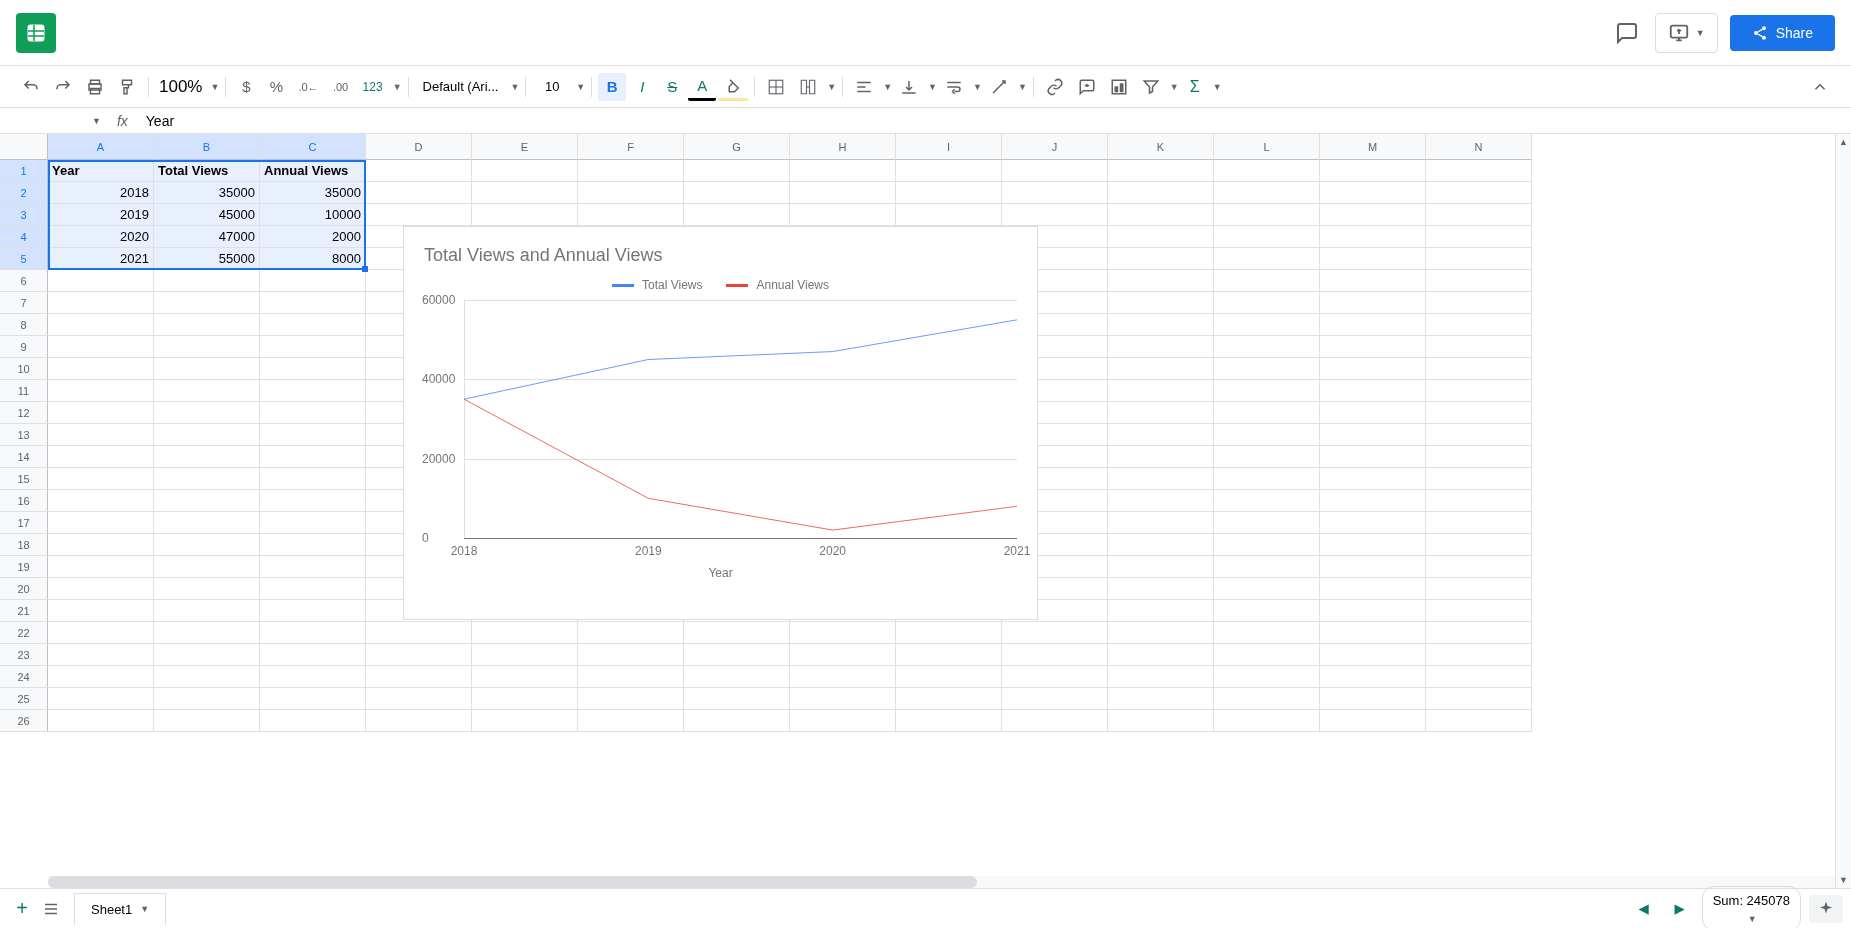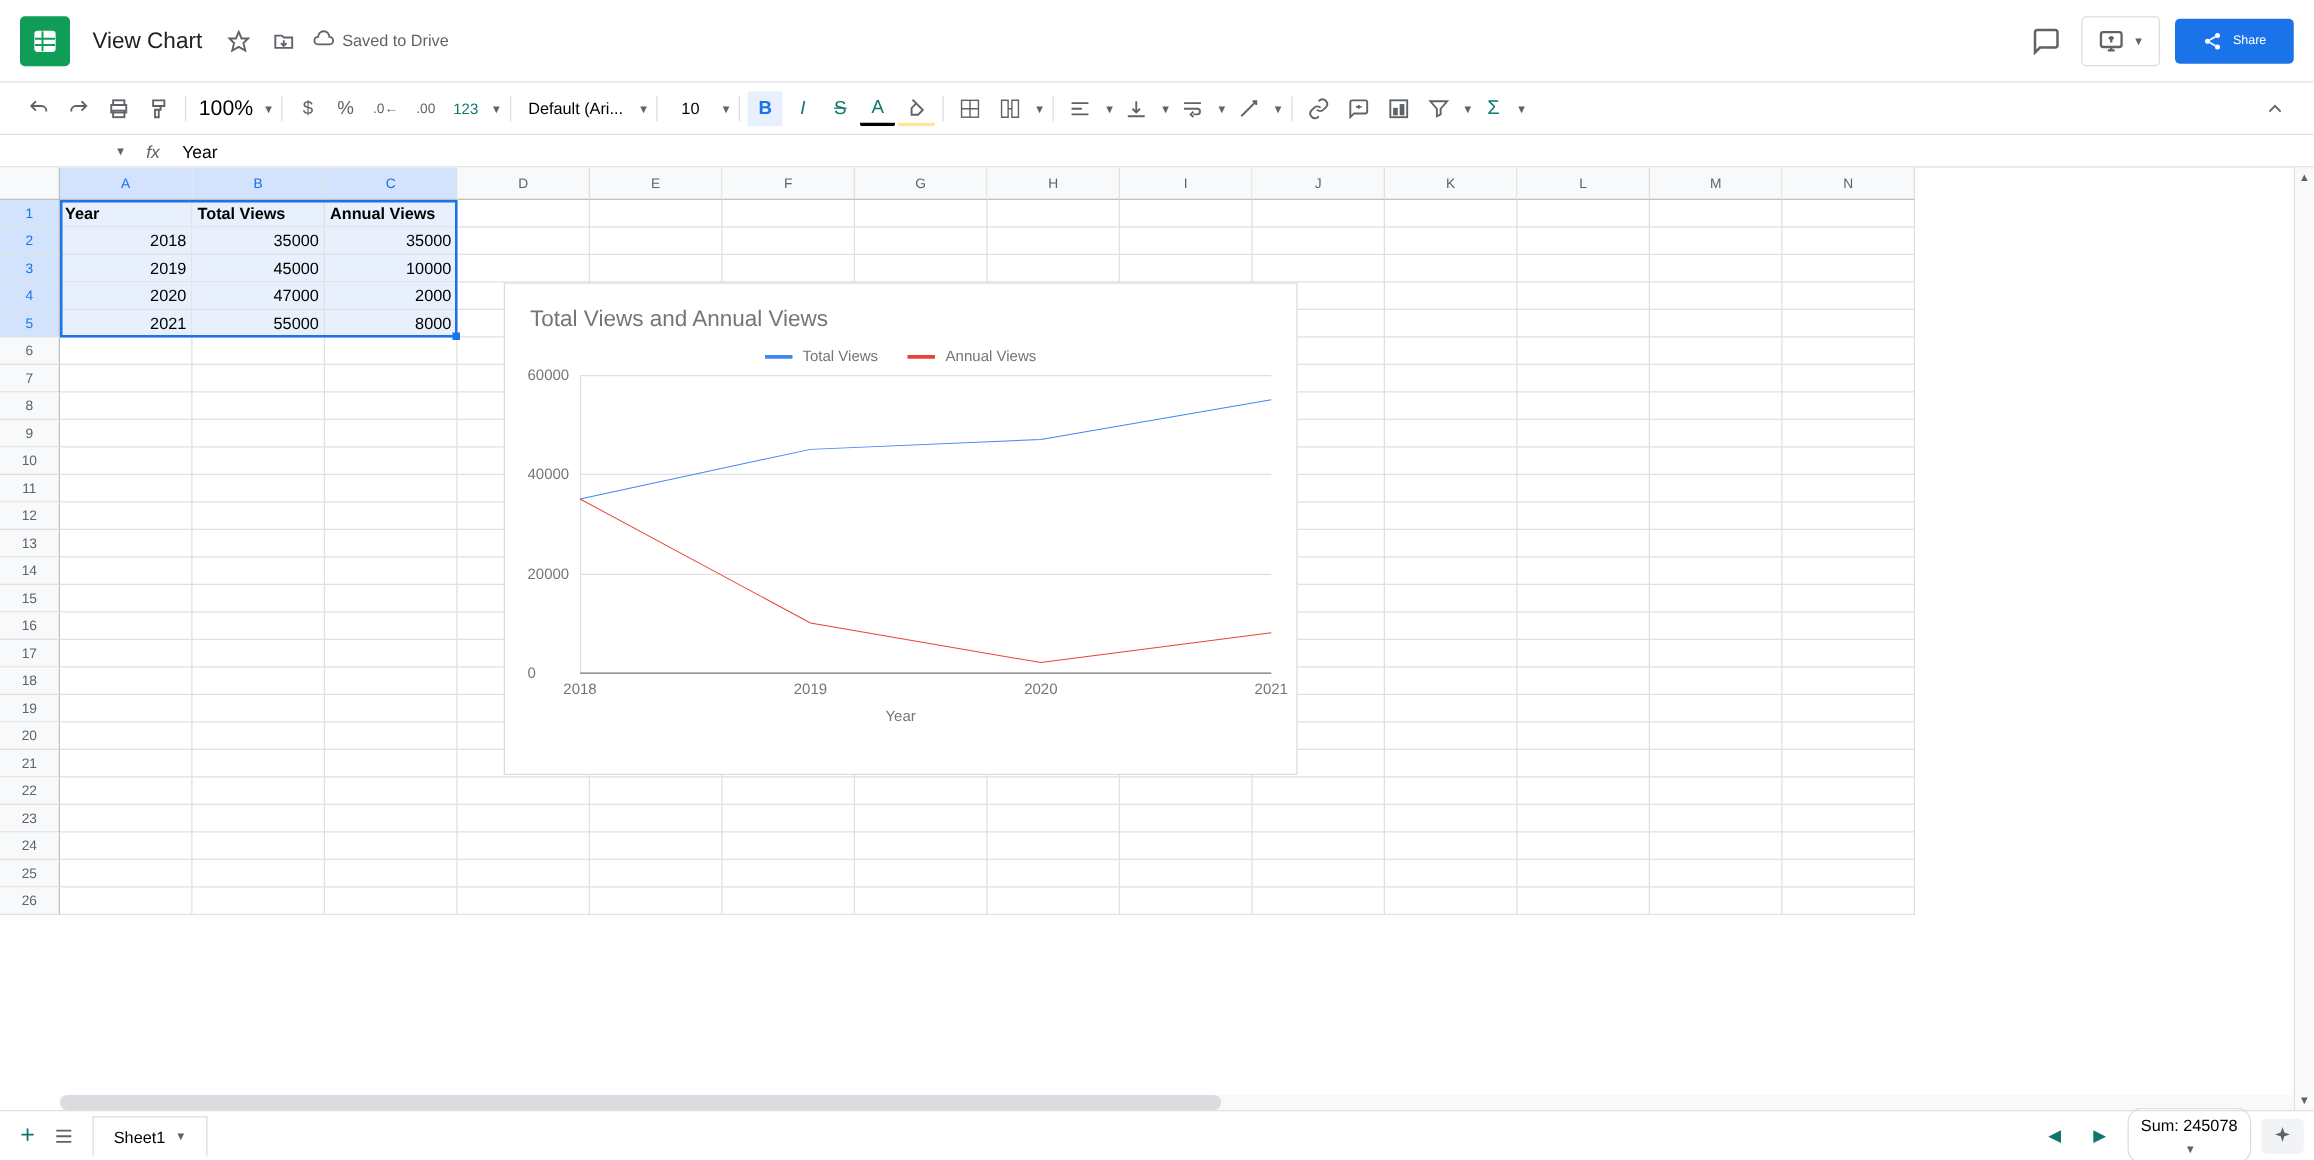--- a/index.html
+++ b/index.html
@@ -12,21 +12,21 @@
 .title-area { flex: 0 0 auto; }
 .title-row { display: flex; align-items: center; gap: 10px; }
 .doc-title { font-size: 18px; color: #202124; padding: 2px 6px; }
 .icon-btn { background: none; border: none; cursor: pointer; padding: 4px; border-radius: 4px; display: flex; align-items: center; color: #5f6368; }
 .save-status { font-size: 13px; color: #5f6368; display: flex; align-items: center; gap: 6px; }
 .menu-row { display: flex; gap: 2px; margin-top: 2px; }
 .menu-item { font-size: 14px; color: #202124; padding: 4px 8px; border-radius: 4px; cursor: pointer; }
 .last-edit { font-size: 14px; color: #5f6368; text-decoration: underline; padding: 4px 8px; cursor: pointer; }
 .header-right { margin-left: auto; display: flex; align-items: center; gap: 12px; }
 .present-btn { display: flex; align-items: center; gap: 4px; border: 1px solid #dadce0; border-radius: 4px; padding: 8px 12px; cursor: pointer; background: #fff; }
-.share-btn { background: #1a73e8; color: #fff; border: none; border-radius: 4px; padding: 10px 22px; font-size: 10px; font-weight: 500; cursor: pointer; display: flex; align-items: center; gap: 8px; }
+.share-btn { background: #1a73e8; color: #fff; border: none; border-radius: 4px; padding: 10px 22px; font-size: 14px; font-weight: 500; cursor: pointer; display: flex; align-items: center; gap: 8px; }
 
 
 .toolbar { display: flex; align-items: center; padding: 4px 16px; height: 42px; border-bottom: 1px solid #e0e0e0; gap: 2px; }
 .tool-btn { background: none; border: none; cursor: pointer; padding: 6px; border-radius: 2px; display: flex; align-items: center; justify-content: center; min-width: 28px; height: 28px; color: #0f766e; }
 .tool-btn.active { background: #e8f0fe; color: #1a73e8; }
 .tool-sep { width: 1px; height: 20px; background: #dadce0; margin: 0 4px; }
 .zoom-sel { font-size: 17px; padding: 4px; border: none; background: none; }
 .font-sel { font-size: 13px; padding: 4px 8px; border: none; background: none; min-width: 80px; text-align: left; }
 .size-sel { font-size: 13px; padding: 4px; border: none; background: none; width: 40px; text-align: center; }
 .dropdown-caret { font-size: 9px; color: #5f6368; margin-left: 2px; }
@@ -90,40 +90,20 @@
   <div class="logo">
     <svg viewBox="0 0 24 24" fill="#fff">
         <rect x="4" y="4" width="16" height="16" rx="2" fill="#fff"></rect>
         <rect x="4" y="4" width="16" height="16" rx="2" fill="none" stroke="#fff"></rect>
         <line x1="4" y1="10" x2="20" y2="10" stroke="#0f9d58" stroke-width="1.5"></line>
         <line x1="4" y1="15" x2="20" y2="15" stroke="#0f9d58" stroke-width="1.5"></line>
         <line x1="10" y1="4" x2="10" y2="20" stroke="#0f9d58" stroke-width="1.5"></line>
       </svg>
   </div>
   <div class="title-area">
-    <div class="title-row">
-      <span class="doc-title">View Chart</span>
-      <button class="icon-btn">
-          <svg width="18" height="18" viewBox="0 0 24 24" fill="none" stroke="#5f6368" stroke-width="2">
-            <polygon points="12,2 15,9 22,9 17,14 19,22 12,18 5,22 7,14 2,9 9,9"></polygon>
-          </svg>
-        </button>
-      <button class="icon-btn">
-          <svg width="18" height="18" viewBox="0 0 24 24" fill="none" stroke="#5f6368" stroke-width="2">
-            <path d="M3 6h7l2 2h9v11H3z"></path>
-            <path d="M12 11v6M9 14l3 3 3-3"></path>
-          </svg>
-        </button>
-      <span class="save-status">
-        <span><svg width="18" height="18" viewBox="0 0 24 24" fill="none" stroke="#5f6368" stroke-width="2">
-              <path d="M18 10a6 6 0 00-12 0 4 4 0 000 8h12a4 4 0 000-8z"></path>
-            </svg></span>
-        <span>Saved to Drive</span>
-      </span>
-    </div>
   </div>
   <div class="header-right">
     <button class="icon-btn">
         <svg width="24" height="24" viewBox="0 0 24 24" fill="none" stroke="#5f6368" stroke-width="2">
           <path d="M21 15a2 2 0 01-2 2H7l-4 4V5a2 2 0 012-2h14a2 2 0 012 2z"></path>
         </svg>
       </button>
     <button class="present-btn">
       <svg width="22" height="22" viewBox="0 0 24 24" fill="none" stroke="#5f6368" stroke-width="2">
           <rect x="3" y="4" width="18" height="13" rx="2"></rect>

